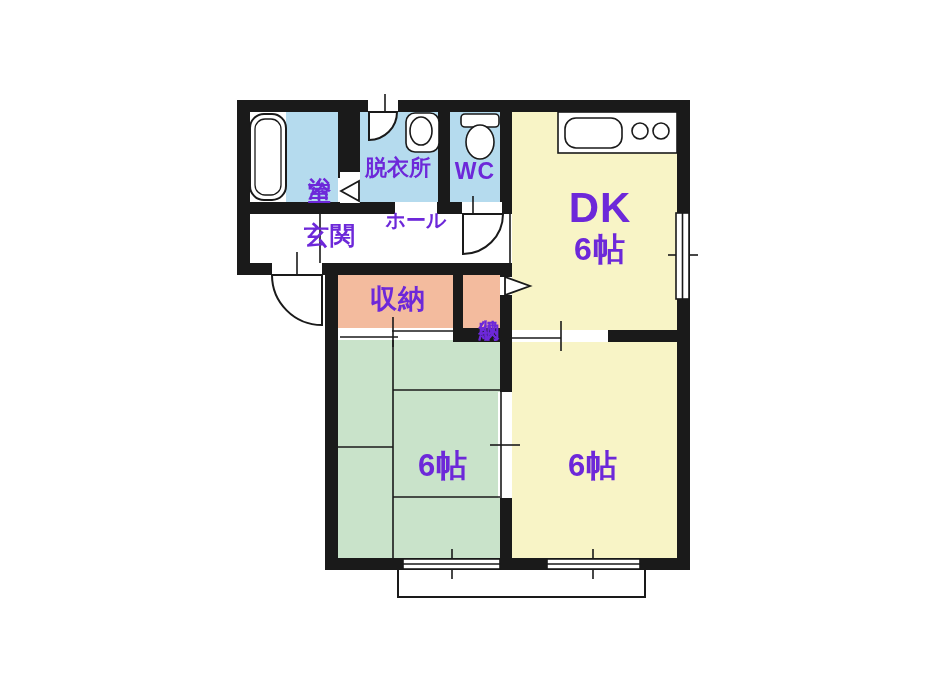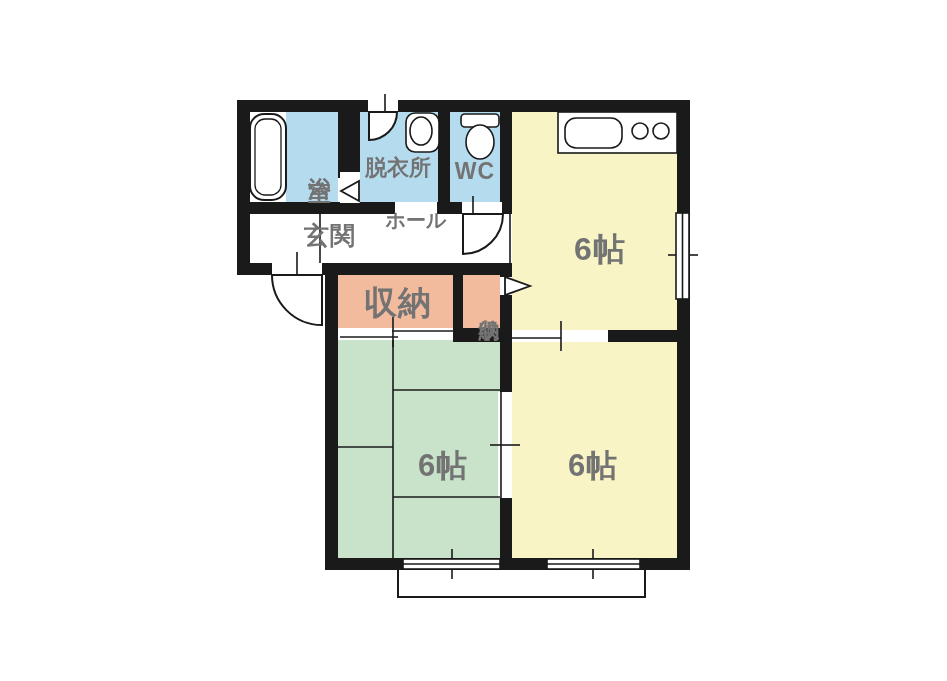--- a/index.html
+++ b/index.html
@@ -2,21 +2,21 @@
 <html><head>
 <meta charset="utf-8">
 <style>
   html,body{margin:0;padding:0;background:#fff;}
   #stage{
     position:relative;width:947px;height:681px;background:#ffffff;overflow:hidden;
     font-family:"Liberation Sans","DejaVu Sans",sans-serif;
   }
   #plan-svg{position:absolute;left:0;top:0;}
   .lbl{
-    position:absolute;color:#737373;font-weight:bold;line-height:1;
+    position:absolute;color:#6d28d9;font-weight:bold;line-height:1;
     text-align:center;white-space:nowrap;letter-spacing:1px;
   }
   .v{
     writing-mode:vertical-rl;text-orientation:upright;white-space:normal;
     letter-spacing:2px;text-align:center;
   }
 </style>
 </head>
 <body>
 
@@ -138,27 +138,28 @@
 
     <path d="M 398,570 L 398,597 L 645,597 L 645,570" fill="none" stroke="#1a1a1a" stroke-width="2"></path>
   </svg>
 
   <div class="lbl v" style="left:299px;top:124px;width:32px;height:72px;font-size:23px;">浴室</div>
 
   <div class="lbl" style="left:357px;top:157px;width:82px;font-size:22px;letter-spacing:0;">脱衣所</div>
 
   <div class="lbl" style="left:450px;top:160px;width:50px;font-size:23px;">WC</div>
 
+  <div class="lbl" style="left:540px;top:187px;width:120px;font-size:42px;">DK</div>
   <div class="lbl" style="left:540px;top:233px;width:120px;font-size:32px;">6帖</div>
 
   <div class="lbl" style="left:250px;top:223px;width:72px;font-size:25px;padding-left:44px;">玄関</div>
 
   <div class="lbl" style="left:374px;top:210px;width:84px;font-size:20px;letter-spacing:0;">ホール</div>
 
-  <div class="lbl" style="left:357px;top:286px;width:82px;font-size:33px;text-align:center;">収納</div>
+  <div class="lbl" style="left:357px;top:286px;width:82px;font-size:27px;text-align:center;">収納</div>
 
   <div class="lbl v" style="left:466px;top:277px;width:34px;height:52px;font-size:21px;letter-spacing:0;">収納</div>
 
   <div class="lbl" style="left:393px;top:450px;width:100px;font-size:31px;">6帖</div>
 
   <div class="lbl" style="left:543px;top:450px;width:100px;font-size:31px;">6帖</div>
 
 </div>
 
 </body></html>

